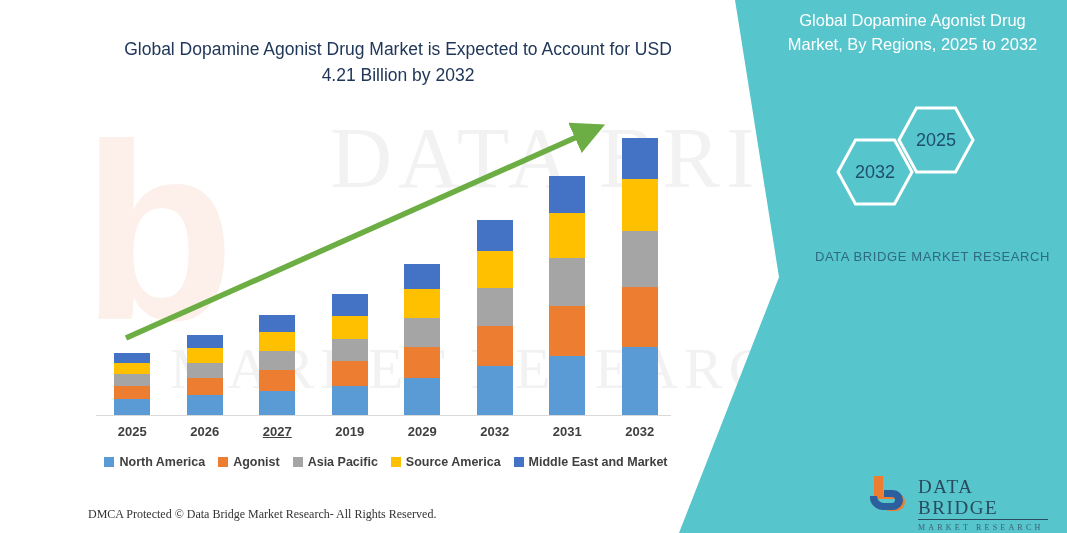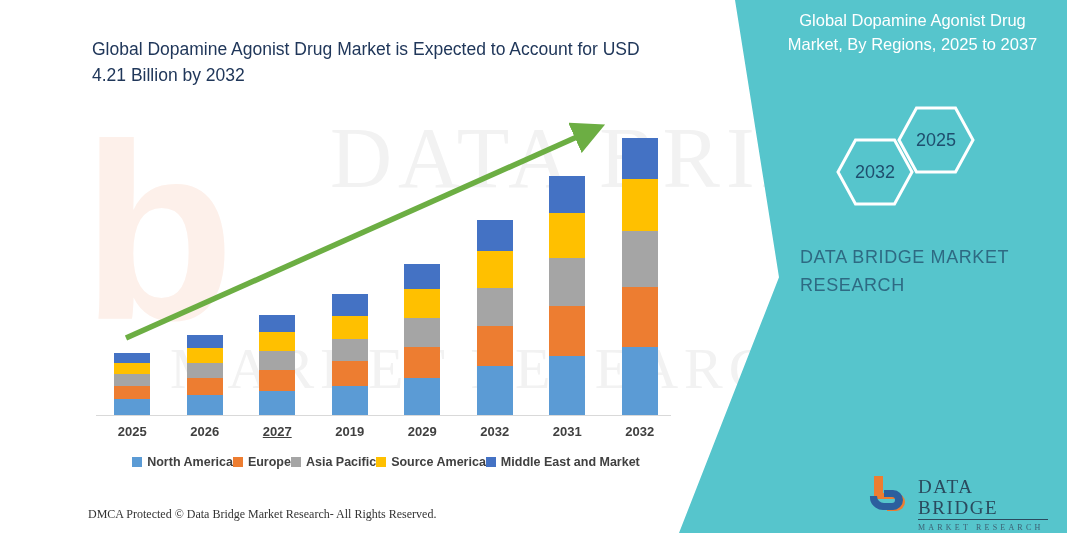--- a/index.html
+++ b/index.html
@@ -34,21 +34,21 @@
     background:#56c5cc; z-index:3;
     clip-path: polygon(17% 0%, 100% 0%, 100% 100%, 3% 100%, 28% 52%);
   }
   .panel-title {
     position:absolute; z-index:4; left:770px; top:8px; width:285px;
     color:#ffffff; font-size:16.5px; line-height:24px; font-weight:400;
     text-align:center;
   }
   .brand {
     position:absolute; z-index:4; left:800px; top:243px; width:265px;
-    text-align:left; color:#2e6a83; font-size:18px; line-height:28px;
+    text-align:center; color:#2e6a83; font-size:13px; line-height:28px;
     letter-spacing:.6px;
   }
   .hex {
     position:absolute; z-index:4;
     display:flex; align-items:center; justify-content:center;
     color:#1f4e6e; font-size:18px;
   }
   .hex svg { position:absolute; inset:0; }
   .hex span { position:relative; z-index:1; }
   .hex-2025 { left:897px; top:106px; width:78px; height:68px; }
@@ -61,40 +61,40 @@
     font-family:"Liberation Serif", serif; font-size:19px; letter-spacing:1.6px;
     color:#2a4a5e; line-height:21px; border-bottom:1.5px solid #2a4a5e; padding-bottom:1px;
   }
   .logo-txt .l2 {
     font-family:"Liberation Serif", serif; font-size:8px; letter-spacing:3.2px;
     color:#3d6174; margin-top:3px;
   }
 
   
   .title {
-    position:absolute; z-index:2; left:92px; top:36px; width:580px;
-    text-align:left; color:#20375a; font-size:17.5px; line-height:26px;
+    position:absolute; z-index:2; left:108px; top:36px; width:580px;
+    text-align:center; color:#20375a; font-size:17.5px; line-height:26px;
   }
   .plot { position:absolute; z-index:2; left:96px; top:110px; width:580px; height:306px; }
   .baseline { position:absolute; z-index:2; left:96px; top:415px; width:575px; height:1px; background:#d9d9d9; }
 
   .bar { position:absolute; bottom:0; width:36px; display:flex; flex-direction:column-reverse; }
   .seg { width:100%; }
 
   .arrow { position:absolute; z-index:2; left:96px; top:110px; width:580px; height:306px; pointer-events:none; }
 
   .xlabels { position:absolute; z-index:2; left:96px; top:424px; width:580px; height:22px; }
   .xlab {
     position:absolute; width:60px; text-align:center;
     font-size:13px; font-weight:700; color:#404040;
   }
 
   .legend {
     position:absolute; z-index:2; left:96px; top:455px; width:580px;
-    display:flex; justify-content:center; align-items:center; 
+    display:flex; justify-content:center; align-items:center; gap:13px;
   }
   .leg-item { display:flex; align-items:center; gap:5px; }
   .leg-sw { width:10px; height:10px; flex:none; }
   .leg-lb { font-size:12.5px; font-weight:700; color:#404040; white-space:nowrap; }
 
   .footer { position:absolute; z-index:2; top:507px; left:0; width:700px; height:16px; }
   .foot-l { position:absolute; left:88px; top:0; font-family:"Liberation Serif", serif; font-size:12px; color:#333; white-space:nowrap; }
   .foot-r { position:absolute; left:400px; top:0; font-family:"Liberation Serif", serif; font-size:8.5px; color:#333; white-space:nowrap; }
 </style>
 </head>
@@ -188,38 +188,38 @@
       <div class="xlab" style="left: 513.75px;">2032</div>
     </div>
 
   <div class="legend" id="legend">
       <div class="leg-item">
         <span class="leg-sw" style="background: rgb(91, 155, 213);"></span>
         <span class="leg-lb">North America</span>
       </div>
       <div class="leg-item">
         <span class="leg-sw" style="background: rgb(237, 125, 49);"></span>
-        <span class="leg-lb">Europe</span>
+        <span class="leg-lb">Agonist</span>
       </div>
       <div class="leg-item">
         <span class="leg-sw" style="background: rgb(165, 165, 165);"></span>
         <span class="leg-lb">Asia Pacific</span>
       </div>
       <div class="leg-item">
         <span class="leg-sw" style="background: rgb(255, 192, 0);"></span>
         <span class="leg-lb">Source America</span>
       </div>
       <div class="leg-item">
         <span class="leg-sw" style="background: rgb(68, 114, 196);"></span>
         <span class="leg-lb">Middle East and Market</span>
       </div>
     </div>
 
   <div class="panel"></div>
-  <div class="panel-title">Global Dopamine Agonist Drug Market, By Regions, 2025 to 2037</div>
+  <div class="panel-title">Global Dopamine Agonist Drug Market, By Regions, 2025 to 2032</div>
 
   <div class="hex hex-2032">
     <svg viewBox="0 0 78 68">
       <polygon points="19.5,2 58.5,2 76,34 58.5,66 19.5,66 2,34" fill="none" stroke="#ffffff" stroke-width="3"></polygon>
     </svg>
     <span>2032</span>
   </div>
 
   <div class="hex hex-2025">
     <svg viewBox="0 0 78 68">

